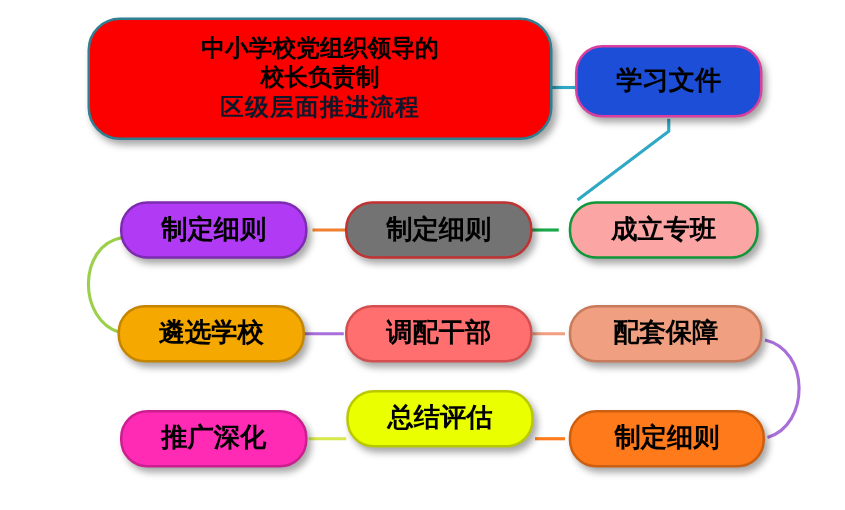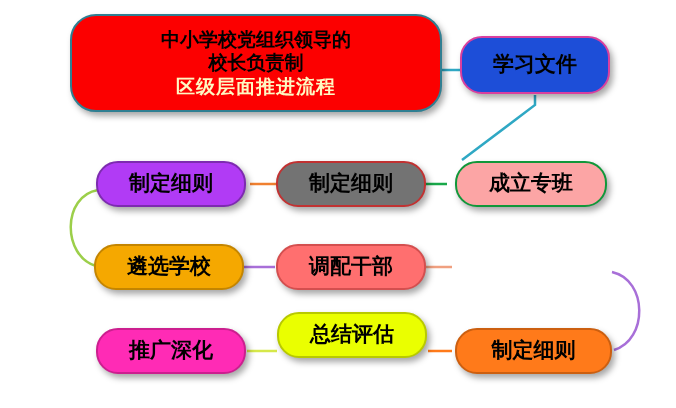--- a/index.html
+++ b/index.html
@@ -36,21 +36,21 @@
     line-height: 1.22;
     white-space: nowrap;
   }
   .title-node {
     border-radius: 26px;
     border: 2px solid #2f7f92;
     box-shadow: 3px 4px 6px rgba(0,0,0,0.35);
     font-size: 19px;
   }
   .title-node .line3 {
-    color: #fef9c3;
+    color: #0f172a;
     letter-spacing: 1px;
   }
   .pill {
     border-radius: 22px;
     border: 2px solid;
     box-shadow: 3px 4px 6px rgba(0,0,0,0.35);
     font-size: 21px;
   }
 </style>
 </head>
@@ -100,20 +100,23 @@
   <div class="node pill" style="left:455px; top:161px; width:152px; height:46px; background:#fca5a5; border-color:#11973a;">
     <span>成立专班</span>
   </div>
 
   <div class="node pill" style="left:94px; top:244px; width:150px; height:46px; background:#f5a800; border-color:#c48500;">
     <span>遴选学校</span>
   </div>
   <div class="node pill" style="left:276px; top:244px; width:150px; height:46px; background:#ff6f6f; border-color:#d44f4f;">
     <span>调配干部</span>
   </div>
+  <div class="node pill" style="left:455px; top:244px; width:155px; height:46px; background:#f0a080; border-color:#c87a5c;">
+    <span>配套保障</span>
+  </div>
 
   <div class="node pill" style="left:96px; top:328px; width:150px; height:46px; background:#ff2bb5; border-color:#cc1f8f;align-items:center;">
     <span>推广深化</span>
   </div>
   <div class="node pill" style="left:277px; top:312px; width:150px; height:46px; background:#eaff00; border-color:#b8c900;">
     <span>总结评估</span>
   </div>
   <div class="node pill" style="left:455px; top:328px; width:157px; height:46px; background:#ff7a1a; border-color:#cc5f10;">
     <span>制定细则</span>
   </div>

